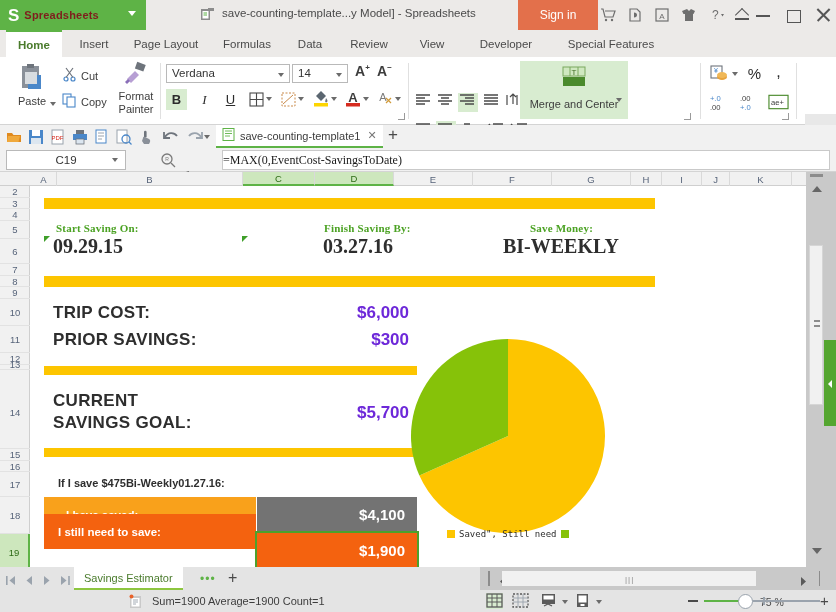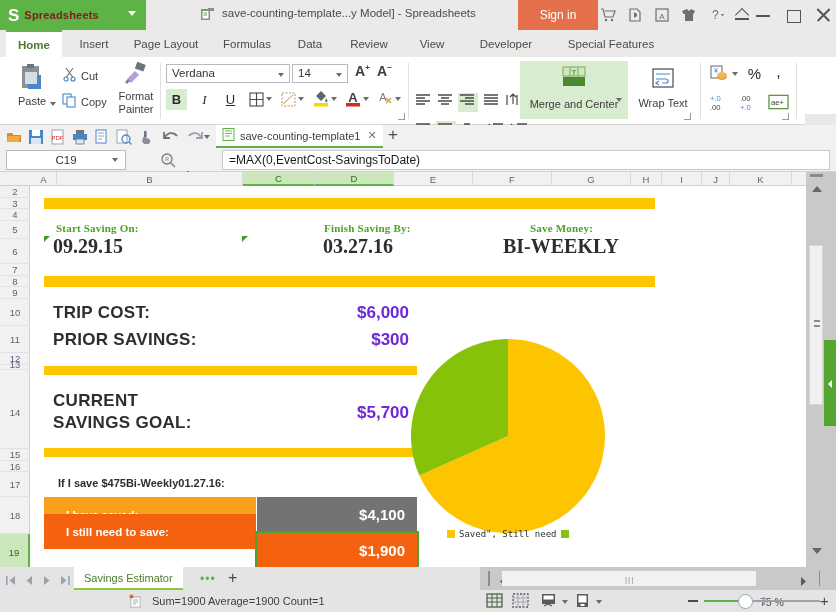--- a/index.html
+++ b/index.html
@@ -99,21 +99,21 @@
   
   .fbar{position:absolute;left:0;top:148px;width:836px;height:24px;background:#f1f1f1;
     border-bottom:1px solid #d4d4d4;}
   .namebox{position:absolute;left:6px;top:2px;width:120px;height:20px;background:#fff;border:1px solid #b9b9b9;
     display:flex;align-items:center;justify-content:center;font-size:11.5px;color:#333;}
   .nbcaret{position:absolute;left:112px;top:10px;width:0;height:0;border-left:3.5px solid transparent;
     border-right:3.5px solid transparent;border-top:4px solid #6b6b6b;}
   .fxlab{position:absolute;left:184px;top:4px;font-size:13px;font-style:italic;color:#4a4a4a;
     font-family:"Liberation Serif", serif;margin-top:16px;}
   .fcontent{position:absolute;left:222px;top:2px;width:608px;height:20px;background:#fff;border:1px solid #c9c9c9;
-    display:flex;align-items:center;padding-left:6px;font-size:12px;color:#1a1a1a;}
+    display:flex;align-items:center;font-size:12px;color:#1a1a1a;font-family:Liberation Serif, serif;}
 
   
   .gridwrap{position:absolute;left:0;top:172px;width:836px;height:395px;background:#fff;}
   .colhdr{position:absolute;left:0;top:0;width:806px;height:14px;background:#f1f1f1;
     border-bottom:1px solid #cfcfcf;}
   .ch{position:absolute;top:0;height:14px;display:flex;align-items:center;justify-content:center;
     font-size:9.5px;color:#57647a;border-right:1px solid #d9d9d9;}
   .ch.sel{background:#cde7bd;color:#2d6b16;border-bottom:2px solid #5eb346;}
   .rowhdr{position:absolute;left:0;top:14px;width:30px;background:#f1f1f1;border-right:1px solid #cfcfcf;}
   .rh{position:absolute;left:0;width:30px;display:flex;align-items:center;justify-content:center;
@@ -430,30 +430,20 @@
           <rect x="4" y="2" width="22" height="9" fill="#cfe8c0" stroke="#7aa85e" stroke-width="1"></rect>
           <path d="M11 2v9M19 2v9" stroke="#7aa85e" stroke-width="1"></path>
           <text x="15" y="10" font-size="8" text-anchor="middle" fill="#3d6b22" font-family="Liberation Sans">T</text>
           <rect x="4" y="12" width="22" height="9" fill="#4a8a2c"></rect>
         </svg>
       </span>
       <span class="lbl" style="margin-top:3px;">Merge and Center</span>
       <span class="smallcaret" style="position:absolute;right:6px;bottom:17px;"></span>
     </div>
 
-    <div class="wrapbtn">
-      <span>
-        <svg width="26" height="24" viewBox="0 0 26 24">
-            <rect x="3" y="2" width="20" height="18" fill="none" stroke="#4a4a4a" stroke-width="1.2"></rect>
-            <path d="M6 7h14M6 12h10a2 2 0 010 4h-4" fill="none" stroke="#4a87c9" stroke-width="1.2"></path>
-            <path d="M9 14l-3 2 3 2" fill="none" stroke="#4a87c9" stroke-width="1.2"></path>
-          </svg>
-      </span>
-      <span class="lbl" style="margin-top:2px;">Wrap Text</span>
-    </div>
     <span class="dlg" style="left:684px;top:56px;"></span>
 
     <div class="rsep" style="left:700px;"></div>
 
     <div class="fbtn" style="left:708px;top:6px;">
       <svg width="20" height="20" viewBox="0 0 20 20">
           <rect x="2" y="2" width="11" height="12" fill="#fff" stroke="#6e747c" stroke-width="1.1"></rect>
           <text x="5" y="9" font-size="7" fill="#4a87c9" font-family="Liberation Sans">¥</text>
           <ellipse cx="13" cy="13" rx="5" ry="3" fill="#e8a33d"></ellipse>
           <ellipse cx="13" cy="11" rx="5" ry="3" fill="#f0b858"></ellipse>
@@ -650,21 +640,21 @@
       <div class="bigval" style="left:180px;top:217px;width:198px;">$5,700</div>
 
       <div class="bar-yellow" style="left: 13px; top: 262px; width: 373px; height: 9px; background: rgb(253, 197, 0);"></div>
 
       <div style="position:absolute;left:27px;top:291px;font-size:11px;font-weight:bold;color:#2e2e2e;">If I save $475Bi-Weekly01.27.16:</div>
 
       <div class="orangebox" style="left:13px;top:311px;width:212px;height:35px;background:#f9a11b;padding-left:22px;">I have saved:</div>
       <div class="orangebox" style="left:226px;top:311px;width:160px;height:35px;background:#737373;
            justify-content:flex-end;padding-right:12px;font-size:15px;">$4,100</div>
 
-      <div class="orangebox" style="left:13px;top:328px;width:212px;height:35px;background:#f4620f;padding-left:22px;">I still need to save:</div>
+      <div class="orangebox" style="left:13px;top:328px;width:212px;height:35px;background:#f4620f;padding-left:14px;">I still need to save:</div>
       <div class="orangebox" style="left:226px;top:347px;width:160px;height:35px;background:#f4620f;
            justify-content:flex-end;padding-right:12px;font-size:15px;">$1,900</div>
 
       <div class="selbox" style="left:224px;top:345px;width:164px;height:39px;"></div>
 
       <div class="chartbox" style="left:372px;top:125px;width:220px;height:250px;">
         <svg width="220" height="230" viewBox="0 0 220 230">
 
           <path id="slice-saved" d="M 105 125 L 105.00 28.00 A 97 97 0 1 1 16.39 164.45 Z" fill="#fdc500"></path>
 

